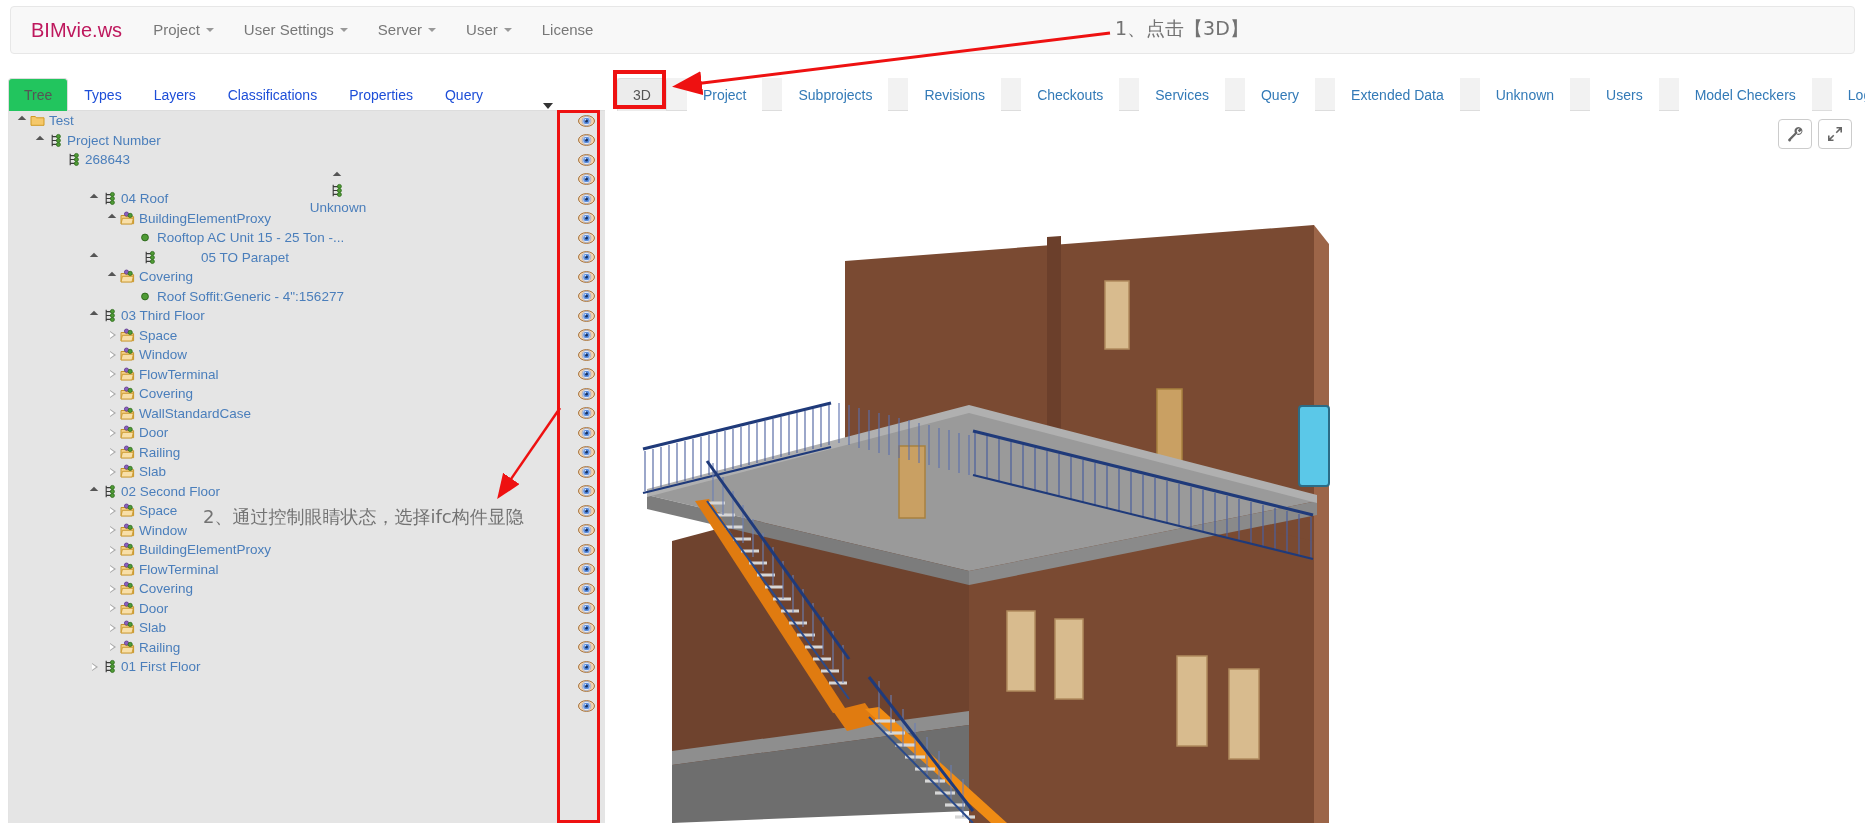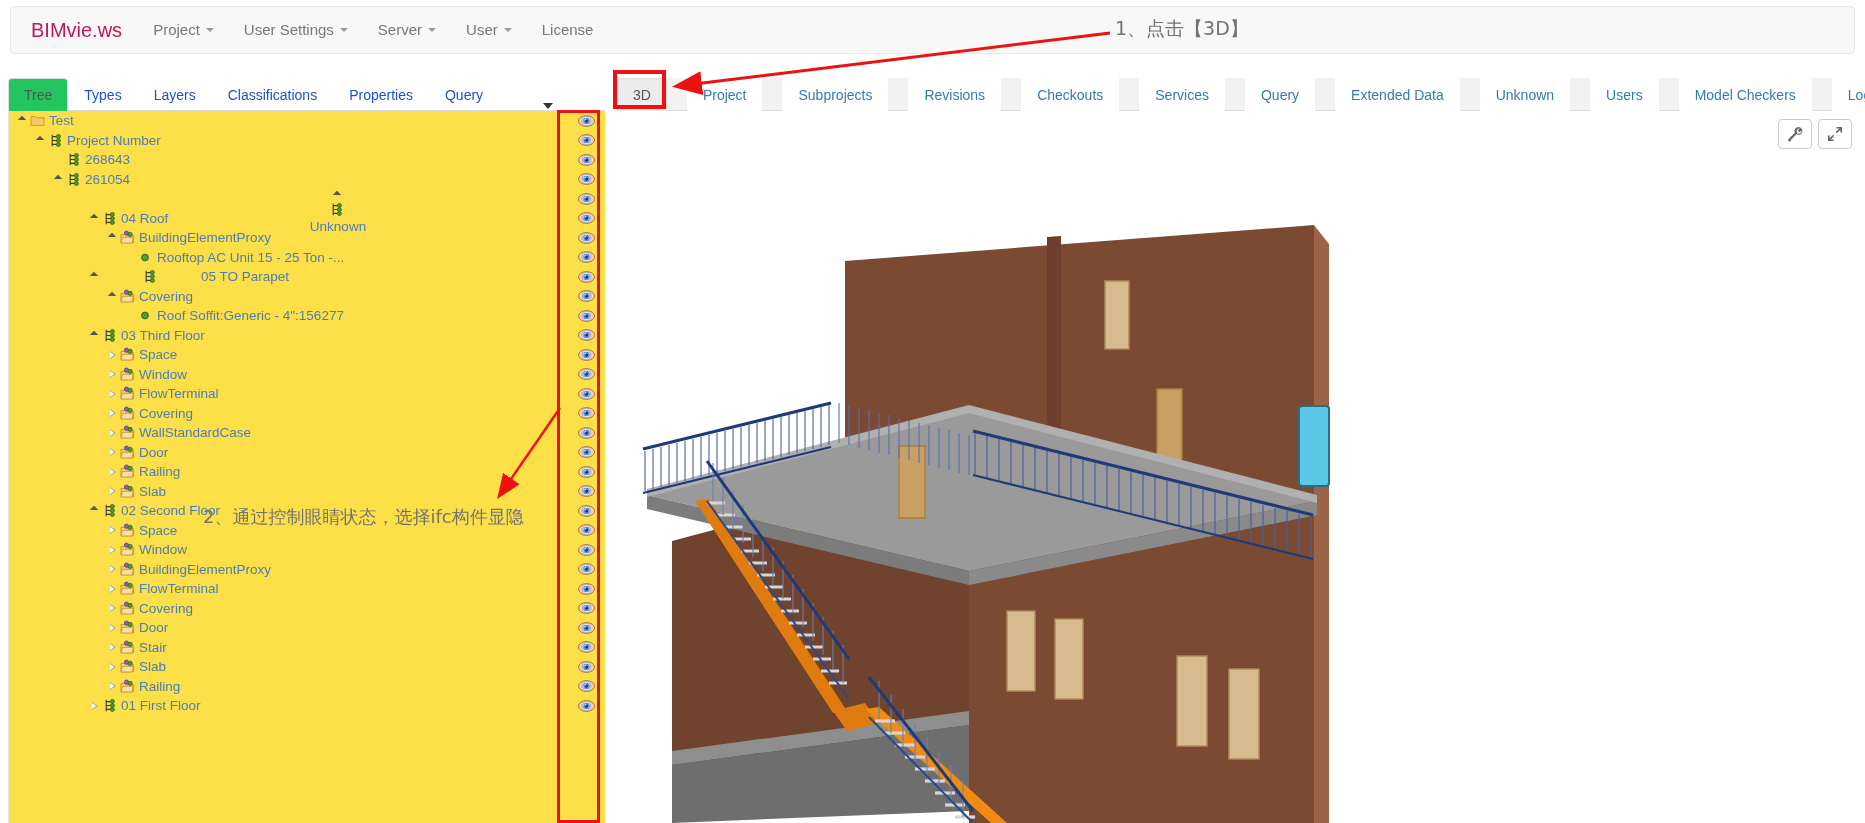--- a/index.html
+++ b/index.html
@@ -83,21 +83,21 @@
     border-bottom-color: #f2f2f2;
     border-radius: 4px 4px 0 0;
   }
 
   
   #tree-scroll {
     position: absolute;
     left: 0; top: 33px;
     width: 597px; height: 712px;
     overflow: hidden;
-    background: #fde047;
+    background: #e5e5e5;
     border-left: 1px solid #e3e3e3;
   }
   .tree-row {
     position: relative;
     height: 19.5px;
     display: flex;
     align-items: center;
     white-space: nowrap;
   }
   .twisty {
@@ -323,103 +323,183 @@
       <div class="tree-row" style="padding-left: 44px;">
         <span class="twisty "></span>
         <svg width="15" height="15" viewBox="0 0 15 15" class="node-icon">
           <path d="M4.2 1.8v11.4M4.2 3.6h5M4.2 7.5h5M4.2 11.4h5" stroke="#3a3a3a" stroke-width="1.1" fill="none"></path>
           <circle cx="10.4" cy="3.4" r="2" fill="#4f9b35" stroke="#2f6b1d" stroke-width=".8"></circle>
           <circle cx="10.4" cy="7.5" r="2" fill="#4f9b35" stroke="#2f6b1d" stroke-width=".8"></circle>
           <circle cx="10.4" cy="11.5" r="2" fill="#4f9b35" stroke="#2f6b1d" stroke-width=".8"></circle>
         </svg>
         <span class="node-label">268643</span>
       </div>
-      <div class="tree-row" style="padding-left: 44px;">
+      <div class="tree-row" style="padding-left: 62px; flex-direction: column;">
         <span class="twisty open"></span>
         <svg width="15" height="15" viewBox="0 0 15 15" class="node-icon">
           <path d="M4.2 1.8v11.4M4.2 3.6h5M4.2 7.5h5M4.2 11.4h5" stroke="#3a3a3a" stroke-width="1.1" fill="none"></path>
           <circle cx="10.4" cy="3.4" r="2" fill="#4f9b35" stroke="#2f6b1d" stroke-width=".8"></circle>
           <circle cx="10.4" cy="7.5" r="2" fill="#4f9b35" stroke="#2f6b1d" stroke-width=".8"></circle>
           <circle cx="10.4" cy="11.5" r="2" fill="#4f9b35" stroke="#2f6b1d" stroke-width=".8"></circle>
         </svg>
-        <span class="node-label">261054</span>
-      </div>
-      <div class="tree-row" style="padding-left: 62px; flex-direction: column;">
+        <span class="node-label">Unknown</span>
+      </div>
+      <div class="tree-row" style="padding-left: 80px;">
         <span class="twisty open"></span>
         <svg width="15" height="15" viewBox="0 0 15 15" class="node-icon">
           <path d="M4.2 1.8v11.4M4.2 3.6h5M4.2 7.5h5M4.2 11.4h5" stroke="#3a3a3a" stroke-width="1.1" fill="none"></path>
           <circle cx="10.4" cy="3.4" r="2" fill="#4f9b35" stroke="#2f6b1d" stroke-width=".8"></circle>
           <circle cx="10.4" cy="7.5" r="2" fill="#4f9b35" stroke="#2f6b1d" stroke-width=".8"></circle>
           <circle cx="10.4" cy="11.5" r="2" fill="#4f9b35" stroke="#2f6b1d" stroke-width=".8"></circle>
         </svg>
-        <span class="node-label">Unknown</span>
-      </div>
-      <div class="tree-row" style="padding-left: 80px;">
+        <span class="node-label">04 Roof</span>
+      </div>
+      <div class="tree-row" style="padding-left: 98px;">
+        <span class="twisty open"></span>
+        <svg width="15" height="15" viewBox="0 0 15 15" class="node-icon">
+          <path d="M1 4.5h4.3l1.1 1.2H13.6v7H1z" fill="#f5cf85" stroke="#c79528" stroke-width="1"></path>
+          <path d="M2.4 7.3h11L12 13H1z" fill="#f8dfa8" stroke="#c79528" stroke-width=".9"></path>
+          <circle cx="6.5" cy="3.1" r="2.1" fill="#8a5fbf" stroke="#5d3a8c" stroke-width=".8"></circle>
+          <circle cx="10.2" cy="4.4" r="2.1" fill="#4f9b35" stroke="#2f6b1d" stroke-width=".8"></circle>
+        </svg>
+        <span class="node-label">BuildingElementProxy</span>
+      </div>
+      <div class="tree-row" style="padding-left: 116px;">
+        <span class="twisty "></span>
+        <svg width="15" height="15" viewBox="0 0 15 15" class="node-icon">
+          <circle cx="7" cy="7.5" r="3.4" fill="#4f9b35" stroke="#2f6b1d" stroke-width="1"></circle>
+        </svg>
+        <span class="node-label">Rooftop AC Unit 15 - 25 Ton -...</span>
+      </div>
+      <div class="tree-row" style="padding-left: 80px; gap: 40px;">
         <span class="twisty open"></span>
         <svg width="15" height="15" viewBox="0 0 15 15" class="node-icon">
           <path d="M4.2 1.8v11.4M4.2 3.6h5M4.2 7.5h5M4.2 11.4h5" stroke="#3a3a3a" stroke-width="1.1" fill="none"></path>
           <circle cx="10.4" cy="3.4" r="2" fill="#4f9b35" stroke="#2f6b1d" stroke-width=".8"></circle>
           <circle cx="10.4" cy="7.5" r="2" fill="#4f9b35" stroke="#2f6b1d" stroke-width=".8"></circle>
           <circle cx="10.4" cy="11.5" r="2" fill="#4f9b35" stroke="#2f6b1d" stroke-width=".8"></circle>
         </svg>
-        <span class="node-label">04 Roof</span>
+        <span class="node-label">05 TO Parapet</span>
       </div>
       <div class="tree-row" style="padding-left: 98px;">
         <span class="twisty open"></span>
         <svg width="15" height="15" viewBox="0 0 15 15" class="node-icon">
           <path d="M1 4.5h4.3l1.1 1.2H13.6v7H1z" fill="#f5cf85" stroke="#c79528" stroke-width="1"></path>
           <path d="M2.4 7.3h11L12 13H1z" fill="#f8dfa8" stroke="#c79528" stroke-width=".9"></path>
           <circle cx="6.5" cy="3.1" r="2.1" fill="#8a5fbf" stroke="#5d3a8c" stroke-width=".8"></circle>
           <circle cx="10.2" cy="4.4" r="2.1" fill="#4f9b35" stroke="#2f6b1d" stroke-width=".8"></circle>
         </svg>
-        <span class="node-label">BuildingElementProxy</span>
+        <span class="node-label">Covering</span>
       </div>
       <div class="tree-row" style="padding-left: 116px;">
         <span class="twisty "></span>
         <svg width="15" height="15" viewBox="0 0 15 15" class="node-icon">
           <circle cx="7" cy="7.5" r="3.4" fill="#4f9b35" stroke="#2f6b1d" stroke-width="1"></circle>
         </svg>
-        <span class="node-label">Rooftop AC Unit 15 - 25 Ton -...</span>
-      </div>
-      <div class="tree-row" style="padding-left: 80px; gap: 40px;">
+        <span class="node-label">Roof Soffit:Generic - 4":156277</span>
+      </div>
+      <div class="tree-row" style="padding-left: 80px;">
         <span class="twisty open"></span>
         <svg width="15" height="15" viewBox="0 0 15 15" class="node-icon">
           <path d="M4.2 1.8v11.4M4.2 3.6h5M4.2 7.5h5M4.2 11.4h5" stroke="#3a3a3a" stroke-width="1.1" fill="none"></path>
           <circle cx="10.4" cy="3.4" r="2" fill="#4f9b35" stroke="#2f6b1d" stroke-width=".8"></circle>
           <circle cx="10.4" cy="7.5" r="2" fill="#4f9b35" stroke="#2f6b1d" stroke-width=".8"></circle>
           <circle cx="10.4" cy="11.5" r="2" fill="#4f9b35" stroke="#2f6b1d" stroke-width=".8"></circle>
         </svg>
-        <span class="node-label">05 TO Parapet</span>
-      </div>
-      <div class="tree-row" style="padding-left: 98px;">
-        <span class="twisty open"></span>
+        <span class="node-label">03 Third Floor</span>
+      </div>
+      <div class="tree-row" style="padding-left: 98px;">
+        <span class="twisty closed"></span>
+        <svg width="15" height="15" viewBox="0 0 15 15" class="node-icon">
+          <path d="M1 4.5h4.3l1.1 1.2H13.6v7H1z" fill="#f5cf85" stroke="#c79528" stroke-width="1"></path>
+          <path d="M2.4 7.3h11L12 13H1z" fill="#f8dfa8" stroke="#c79528" stroke-width=".9"></path>
+          <circle cx="6.5" cy="3.1" r="2.1" fill="#8a5fbf" stroke="#5d3a8c" stroke-width=".8"></circle>
+          <circle cx="10.2" cy="4.4" r="2.1" fill="#4f9b35" stroke="#2f6b1d" stroke-width=".8"></circle>
+        </svg>
+        <span class="node-label">Space</span>
+      </div>
+      <div class="tree-row" style="padding-left: 98px;">
+        <span class="twisty closed"></span>
+        <svg width="15" height="15" viewBox="0 0 15 15" class="node-icon">
+          <path d="M1 4.5h4.3l1.1 1.2H13.6v7H1z" fill="#f5cf85" stroke="#c79528" stroke-width="1"></path>
+          <path d="M2.4 7.3h11L12 13H1z" fill="#f8dfa8" stroke="#c79528" stroke-width=".9"></path>
+          <circle cx="6.5" cy="3.1" r="2.1" fill="#8a5fbf" stroke="#5d3a8c" stroke-width=".8"></circle>
+          <circle cx="10.2" cy="4.4" r="2.1" fill="#4f9b35" stroke="#2f6b1d" stroke-width=".8"></circle>
+        </svg>
+        <span class="node-label">Window</span>
+      </div>
+      <div class="tree-row" style="padding-left: 98px;">
+        <span class="twisty closed"></span>
+        <svg width="15" height="15" viewBox="0 0 15 15" class="node-icon">
+          <path d="M1 4.5h4.3l1.1 1.2H13.6v7H1z" fill="#f5cf85" stroke="#c79528" stroke-width="1"></path>
+          <path d="M2.4 7.3h11L12 13H1z" fill="#f8dfa8" stroke="#c79528" stroke-width=".9"></path>
+          <circle cx="6.5" cy="3.1" r="2.1" fill="#8a5fbf" stroke="#5d3a8c" stroke-width=".8"></circle>
+          <circle cx="10.2" cy="4.4" r="2.1" fill="#4f9b35" stroke="#2f6b1d" stroke-width=".8"></circle>
+        </svg>
+        <span class="node-label">FlowTerminal</span>
+      </div>
+      <div class="tree-row" style="padding-left: 98px;">
+        <span class="twisty closed"></span>
         <svg width="15" height="15" viewBox="0 0 15 15" class="node-icon">
           <path d="M1 4.5h4.3l1.1 1.2H13.6v7H1z" fill="#f5cf85" stroke="#c79528" stroke-width="1"></path>
           <path d="M2.4 7.3h11L12 13H1z" fill="#f8dfa8" stroke="#c79528" stroke-width=".9"></path>
           <circle cx="6.5" cy="3.1" r="2.1" fill="#8a5fbf" stroke="#5d3a8c" stroke-width=".8"></circle>
           <circle cx="10.2" cy="4.4" r="2.1" fill="#4f9b35" stroke="#2f6b1d" stroke-width=".8"></circle>
         </svg>
         <span class="node-label">Covering</span>
       </div>
-      <div class="tree-row" style="padding-left: 116px;">
-        <span class="twisty "></span>
-        <svg width="15" height="15" viewBox="0 0 15 15" class="node-icon">
-          <circle cx="7" cy="7.5" r="3.4" fill="#4f9b35" stroke="#2f6b1d" stroke-width="1"></circle>
-        </svg>
-        <span class="node-label">Roof Soffit:Generic - 4":156277</span>
+      <div class="tree-row" style="padding-left: 98px;">
+        <span class="twisty closed"></span>
+        <svg width="15" height="15" viewBox="0 0 15 15" class="node-icon">
+          <path d="M1 4.5h4.3l1.1 1.2H13.6v7H1z" fill="#f5cf85" stroke="#c79528" stroke-width="1"></path>
+          <path d="M2.4 7.3h11L12 13H1z" fill="#f8dfa8" stroke="#c79528" stroke-width=".9"></path>
+          <circle cx="6.5" cy="3.1" r="2.1" fill="#8a5fbf" stroke="#5d3a8c" stroke-width=".8"></circle>
+          <circle cx="10.2" cy="4.4" r="2.1" fill="#4f9b35" stroke="#2f6b1d" stroke-width=".8"></circle>
+        </svg>
+        <span class="node-label">WallStandardCase</span>
+      </div>
+      <div class="tree-row" style="padding-left: 98px;">
+        <span class="twisty closed"></span>
+        <svg width="15" height="15" viewBox="0 0 15 15" class="node-icon">
+          <path d="M1 4.5h4.3l1.1 1.2H13.6v7H1z" fill="#f5cf85" stroke="#c79528" stroke-width="1"></path>
+          <path d="M2.4 7.3h11L12 13H1z" fill="#f8dfa8" stroke="#c79528" stroke-width=".9"></path>
+          <circle cx="6.5" cy="3.1" r="2.1" fill="#8a5fbf" stroke="#5d3a8c" stroke-width=".8"></circle>
+          <circle cx="10.2" cy="4.4" r="2.1" fill="#4f9b35" stroke="#2f6b1d" stroke-width=".8"></circle>
+        </svg>
+        <span class="node-label">Door</span>
+      </div>
+      <div class="tree-row" style="padding-left: 98px;">
+        <span class="twisty closed"></span>
+        <svg width="15" height="15" viewBox="0 0 15 15" class="node-icon">
+          <path d="M1 4.5h4.3l1.1 1.2H13.6v7H1z" fill="#f5cf85" stroke="#c79528" stroke-width="1"></path>
+          <path d="M2.4 7.3h11L12 13H1z" fill="#f8dfa8" stroke="#c79528" stroke-width=".9"></path>
+          <circle cx="6.5" cy="3.1" r="2.1" fill="#8a5fbf" stroke="#5d3a8c" stroke-width=".8"></circle>
+          <circle cx="10.2" cy="4.4" r="2.1" fill="#4f9b35" stroke="#2f6b1d" stroke-width=".8"></circle>
+        </svg>
+        <span class="node-label">Railing</span>
+      </div>
+      <div class="tree-row" style="padding-left: 98px;">
+        <span class="twisty closed"></span>
+        <svg width="15" height="15" viewBox="0 0 15 15" class="node-icon">
+          <path d="M1 4.5h4.3l1.1 1.2H13.6v7H1z" fill="#f5cf85" stroke="#c79528" stroke-width="1"></path>
+          <path d="M2.4 7.3h11L12 13H1z" fill="#f8dfa8" stroke="#c79528" stroke-width=".9"></path>
+          <circle cx="6.5" cy="3.1" r="2.1" fill="#8a5fbf" stroke="#5d3a8c" stroke-width=".8"></circle>
+          <circle cx="10.2" cy="4.4" r="2.1" fill="#4f9b35" stroke="#2f6b1d" stroke-width=".8"></circle>
+        </svg>
+        <span class="node-label">Slab</span>
       </div>
       <div class="tree-row" style="padding-left: 80px;">
         <span class="twisty open"></span>
         <svg width="15" height="15" viewBox="0 0 15 15" class="node-icon">
           <path d="M4.2 1.8v11.4M4.2 3.6h5M4.2 7.5h5M4.2 11.4h5" stroke="#3a3a3a" stroke-width="1.1" fill="none"></path>
           <circle cx="10.4" cy="3.4" r="2" fill="#4f9b35" stroke="#2f6b1d" stroke-width=".8"></circle>
           <circle cx="10.4" cy="7.5" r="2" fill="#4f9b35" stroke="#2f6b1d" stroke-width=".8"></circle>
           <circle cx="10.4" cy="11.5" r="2" fill="#4f9b35" stroke="#2f6b1d" stroke-width=".8"></circle>
         </svg>
-        <span class="node-label">03 Third Floor</span>
+        <span class="node-label">02 Second Floor</span>
       </div>
       <div class="tree-row" style="padding-left: 98px;">
         <span class="twisty closed"></span>
         <svg width="15" height="15" viewBox="0 0 15 15" class="node-icon">
           <path d="M1 4.5h4.3l1.1 1.2H13.6v7H1z" fill="#f5cf85" stroke="#c79528" stroke-width="1"></path>
           <path d="M2.4 7.3h11L12 13H1z" fill="#f8dfa8" stroke="#c79528" stroke-width=".9"></path>
           <circle cx="6.5" cy="3.1" r="2.1" fill="#8a5fbf" stroke="#5d3a8c" stroke-width=".8"></circle>
           <circle cx="10.2" cy="4.4" r="2.1" fill="#4f9b35" stroke="#2f6b1d" stroke-width=".8"></circle>
         </svg>
         <span class="node-label">Space</span>
@@ -435,151 +515,51 @@
         <span class="node-label">Window</span>
       </div>
       <div class="tree-row" style="padding-left: 98px;">
         <span class="twisty closed"></span>
         <svg width="15" height="15" viewBox="0 0 15 15" class="node-icon">
           <path d="M1 4.5h4.3l1.1 1.2H13.6v7H1z" fill="#f5cf85" stroke="#c79528" stroke-width="1"></path>
           <path d="M2.4 7.3h11L12 13H1z" fill="#f8dfa8" stroke="#c79528" stroke-width=".9"></path>
           <circle cx="6.5" cy="3.1" r="2.1" fill="#8a5fbf" stroke="#5d3a8c" stroke-width=".8"></circle>
           <circle cx="10.2" cy="4.4" r="2.1" fill="#4f9b35" stroke="#2f6b1d" stroke-width=".8"></circle>
         </svg>
+        <span class="node-label">BuildingElementProxy</span>
+      </div>
+      <div class="tree-row" style="padding-left: 98px;">
+        <span class="twisty closed"></span>
+        <svg width="15" height="15" viewBox="0 0 15 15" class="node-icon">
+          <path d="M1 4.5h4.3l1.1 1.2H13.6v7H1z" fill="#f5cf85" stroke="#c79528" stroke-width="1"></path>
+          <path d="M2.4 7.3h11L12 13H1z" fill="#f8dfa8" stroke="#c79528" stroke-width=".9"></path>
+          <circle cx="6.5" cy="3.1" r="2.1" fill="#8a5fbf" stroke="#5d3a8c" stroke-width=".8"></circle>
+          <circle cx="10.2" cy="4.4" r="2.1" fill="#4f9b35" stroke="#2f6b1d" stroke-width=".8"></circle>
+        </svg>
         <span class="node-label">FlowTerminal</span>
       </div>
       <div class="tree-row" style="padding-left: 98px;">
         <span class="twisty closed"></span>
         <svg width="15" height="15" viewBox="0 0 15 15" class="node-icon">
           <path d="M1 4.5h4.3l1.1 1.2H13.6v7H1z" fill="#f5cf85" stroke="#c79528" stroke-width="1"></path>
           <path d="M2.4 7.3h11L12 13H1z" fill="#f8dfa8" stroke="#c79528" stroke-width=".9"></path>
           <circle cx="6.5" cy="3.1" r="2.1" fill="#8a5fbf" stroke="#5d3a8c" stroke-width=".8"></circle>
           <circle cx="10.2" cy="4.4" r="2.1" fill="#4f9b35" stroke="#2f6b1d" stroke-width=".8"></circle>
         </svg>
         <span class="node-label">Covering</span>
       </div>
       <div class="tree-row" style="padding-left: 98px;">
         <span class="twisty closed"></span>
         <svg width="15" height="15" viewBox="0 0 15 15" class="node-icon">
           <path d="M1 4.5h4.3l1.1 1.2H13.6v7H1z" fill="#f5cf85" stroke="#c79528" stroke-width="1"></path>
           <path d="M2.4 7.3h11L12 13H1z" fill="#f8dfa8" stroke="#c79528" stroke-width=".9"></path>
           <circle cx="6.5" cy="3.1" r="2.1" fill="#8a5fbf" stroke="#5d3a8c" stroke-width=".8"></circle>
           <circle cx="10.2" cy="4.4" r="2.1" fill="#4f9b35" stroke="#2f6b1d" stroke-width=".8"></circle>
         </svg>
-        <span class="node-label">WallStandardCase</span>
-      </div>
-      <div class="tree-row" style="padding-left: 98px;">
-        <span class="twisty closed"></span>
-        <svg width="15" height="15" viewBox="0 0 15 15" class="node-icon">
-          <path d="M1 4.5h4.3l1.1 1.2H13.6v7H1z" fill="#f5cf85" stroke="#c79528" stroke-width="1"></path>
-          <path d="M2.4 7.3h11L12 13H1z" fill="#f8dfa8" stroke="#c79528" stroke-width=".9"></path>
-          <circle cx="6.5" cy="3.1" r="2.1" fill="#8a5fbf" stroke="#5d3a8c" stroke-width=".8"></circle>
-          <circle cx="10.2" cy="4.4" r="2.1" fill="#4f9b35" stroke="#2f6b1d" stroke-width=".8"></circle>
-        </svg>
         <span class="node-label">Door</span>
-      </div>
-      <div class="tree-row" style="padding-left: 98px;">
-        <span class="twisty closed"></span>
-        <svg width="15" height="15" viewBox="0 0 15 15" class="node-icon">
-          <path d="M1 4.5h4.3l1.1 1.2H13.6v7H1z" fill="#f5cf85" stroke="#c79528" stroke-width="1"></path>
-          <path d="M2.4 7.3h11L12 13H1z" fill="#f8dfa8" stroke="#c79528" stroke-width=".9"></path>
-          <circle cx="6.5" cy="3.1" r="2.1" fill="#8a5fbf" stroke="#5d3a8c" stroke-width=".8"></circle>
-          <circle cx="10.2" cy="4.4" r="2.1" fill="#4f9b35" stroke="#2f6b1d" stroke-width=".8"></circle>
-        </svg>
-        <span class="node-label">Railing</span>
-      </div>
-      <div class="tree-row" style="padding-left: 98px;">
-        <span class="twisty closed"></span>
-        <svg width="15" height="15" viewBox="0 0 15 15" class="node-icon">
-          <path d="M1 4.5h4.3l1.1 1.2H13.6v7H1z" fill="#f5cf85" stroke="#c79528" stroke-width="1"></path>
-          <path d="M2.4 7.3h11L12 13H1z" fill="#f8dfa8" stroke="#c79528" stroke-width=".9"></path>
-          <circle cx="6.5" cy="3.1" r="2.1" fill="#8a5fbf" stroke="#5d3a8c" stroke-width=".8"></circle>
-          <circle cx="10.2" cy="4.4" r="2.1" fill="#4f9b35" stroke="#2f6b1d" stroke-width=".8"></circle>
-        </svg>
-        <span class="node-label">Slab</span>
-      </div>
-      <div class="tree-row" style="padding-left: 80px;">
-        <span class="twisty open"></span>
-        <svg width="15" height="15" viewBox="0 0 15 15" class="node-icon">
-          <path d="M4.2 1.8v11.4M4.2 3.6h5M4.2 7.5h5M4.2 11.4h5" stroke="#3a3a3a" stroke-width="1.1" fill="none"></path>
-          <circle cx="10.4" cy="3.4" r="2" fill="#4f9b35" stroke="#2f6b1d" stroke-width=".8"></circle>
-          <circle cx="10.4" cy="7.5" r="2" fill="#4f9b35" stroke="#2f6b1d" stroke-width=".8"></circle>
-          <circle cx="10.4" cy="11.5" r="2" fill="#4f9b35" stroke="#2f6b1d" stroke-width=".8"></circle>
-        </svg>
-        <span class="node-label">02 Second Floor</span>
-      </div>
-      <div class="tree-row" style="padding-left: 98px;">
-        <span class="twisty closed"></span>
-        <svg width="15" height="15" viewBox="0 0 15 15" class="node-icon">
-          <path d="M1 4.5h4.3l1.1 1.2H13.6v7H1z" fill="#f5cf85" stroke="#c79528" stroke-width="1"></path>
-          <path d="M2.4 7.3h11L12 13H1z" fill="#f8dfa8" stroke="#c79528" stroke-width=".9"></path>
-          <circle cx="6.5" cy="3.1" r="2.1" fill="#8a5fbf" stroke="#5d3a8c" stroke-width=".8"></circle>
-          <circle cx="10.2" cy="4.4" r="2.1" fill="#4f9b35" stroke="#2f6b1d" stroke-width=".8"></circle>
-        </svg>
-        <span class="node-label">Space</span>
-      </div>
-      <div class="tree-row" style="padding-left: 98px;">
-        <span class="twisty closed"></span>
-        <svg width="15" height="15" viewBox="0 0 15 15" class="node-icon">
-          <path d="M1 4.5h4.3l1.1 1.2H13.6v7H1z" fill="#f5cf85" stroke="#c79528" stroke-width="1"></path>
-          <path d="M2.4 7.3h11L12 13H1z" fill="#f8dfa8" stroke="#c79528" stroke-width=".9"></path>
-          <circle cx="6.5" cy="3.1" r="2.1" fill="#8a5fbf" stroke="#5d3a8c" stroke-width=".8"></circle>
-          <circle cx="10.2" cy="4.4" r="2.1" fill="#4f9b35" stroke="#2f6b1d" stroke-width=".8"></circle>
-        </svg>
-        <span class="node-label">Window</span>
-      </div>
-      <div class="tree-row" style="padding-left: 98px;">
-        <span class="twisty closed"></span>
-        <svg width="15" height="15" viewBox="0 0 15 15" class="node-icon">
-          <path d="M1 4.5h4.3l1.1 1.2H13.6v7H1z" fill="#f5cf85" stroke="#c79528" stroke-width="1"></path>
-          <path d="M2.4 7.3h11L12 13H1z" fill="#f8dfa8" stroke="#c79528" stroke-width=".9"></path>
-          <circle cx="6.5" cy="3.1" r="2.1" fill="#8a5fbf" stroke="#5d3a8c" stroke-width=".8"></circle>
-          <circle cx="10.2" cy="4.4" r="2.1" fill="#4f9b35" stroke="#2f6b1d" stroke-width=".8"></circle>
-        </svg>
-        <span class="node-label">BuildingElementProxy</span>
-      </div>
-      <div class="tree-row" style="padding-left: 98px;">
-        <span class="twisty closed"></span>
-        <svg width="15" height="15" viewBox="0 0 15 15" class="node-icon">
-          <path d="M1 4.5h4.3l1.1 1.2H13.6v7H1z" fill="#f5cf85" stroke="#c79528" stroke-width="1"></path>
-          <path d="M2.4 7.3h11L12 13H1z" fill="#f8dfa8" stroke="#c79528" stroke-width=".9"></path>
-          <circle cx="6.5" cy="3.1" r="2.1" fill="#8a5fbf" stroke="#5d3a8c" stroke-width=".8"></circle>
-          <circle cx="10.2" cy="4.4" r="2.1" fill="#4f9b35" stroke="#2f6b1d" stroke-width=".8"></circle>
-        </svg>
-        <span class="node-label">FlowTerminal</span>
-      </div>
-      <div class="tree-row" style="padding-left: 98px;">
-        <span class="twisty closed"></span>
-        <svg width="15" height="15" viewBox="0 0 15 15" class="node-icon">
-          <path d="M1 4.5h4.3l1.1 1.2H13.6v7H1z" fill="#f5cf85" stroke="#c79528" stroke-width="1"></path>
-          <path d="M2.4 7.3h11L12 13H1z" fill="#f8dfa8" stroke="#c79528" stroke-width=".9"></path>
-          <circle cx="6.5" cy="3.1" r="2.1" fill="#8a5fbf" stroke="#5d3a8c" stroke-width=".8"></circle>
-          <circle cx="10.2" cy="4.4" r="2.1" fill="#4f9b35" stroke="#2f6b1d" stroke-width=".8"></circle>
-        </svg>
-        <span class="node-label">Covering</span>
-      </div>
-      <div class="tree-row" style="padding-left: 98px;">
-        <span class="twisty closed"></span>
-        <svg width="15" height="15" viewBox="0 0 15 15" class="node-icon">
-          <path d="M1 4.5h4.3l1.1 1.2H13.6v7H1z" fill="#f5cf85" stroke="#c79528" stroke-width="1"></path>
-          <path d="M2.4 7.3h11L12 13H1z" fill="#f8dfa8" stroke="#c79528" stroke-width=".9"></path>
-          <circle cx="6.5" cy="3.1" r="2.1" fill="#8a5fbf" stroke="#5d3a8c" stroke-width=".8"></circle>
-          <circle cx="10.2" cy="4.4" r="2.1" fill="#4f9b35" stroke="#2f6b1d" stroke-width=".8"></circle>
-        </svg>
-        <span class="node-label">Door</span>
-      </div>
-      <div class="tree-row" style="padding-left: 98px;">
-        <span class="twisty closed"></span>
-        <svg width="15" height="15" viewBox="0 0 15 15" class="node-icon">
-          <path d="M1 4.5h4.3l1.1 1.2H13.6v7H1z" fill="#f5cf85" stroke="#c79528" stroke-width="1"></path>
-          <path d="M2.4 7.3h11L12 13H1z" fill="#f8dfa8" stroke="#c79528" stroke-width=".9"></path>
-          <circle cx="6.5" cy="3.1" r="2.1" fill="#8a5fbf" stroke="#5d3a8c" stroke-width=".8"></circle>
-          <circle cx="10.2" cy="4.4" r="2.1" fill="#4f9b35" stroke="#2f6b1d" stroke-width=".8"></circle>
-        </svg>
-        <span class="node-label">Stair</span>
       </div>
       <div class="tree-row" style="padding-left: 98px;">
         <span class="twisty closed"></span>
         <svg width="15" height="15" viewBox="0 0 15 15" class="node-icon">
           <path d="M1 4.5h4.3l1.1 1.2H13.6v7H1z" fill="#f5cf85" stroke="#c79528" stroke-width="1"></path>
           <path d="M2.4 7.3h11L12 13H1z" fill="#f8dfa8" stroke="#c79528" stroke-width=".9"></path>
           <circle cx="6.5" cy="3.1" r="2.1" fill="#8a5fbf" stroke="#5d3a8c" stroke-width=".8"></circle>
           <circle cx="10.2" cy="4.4" r="2.1" fill="#4f9b35" stroke="#2f6b1d" stroke-width=".8"></circle>
         </svg>
         <span class="node-label">Slab</span>

